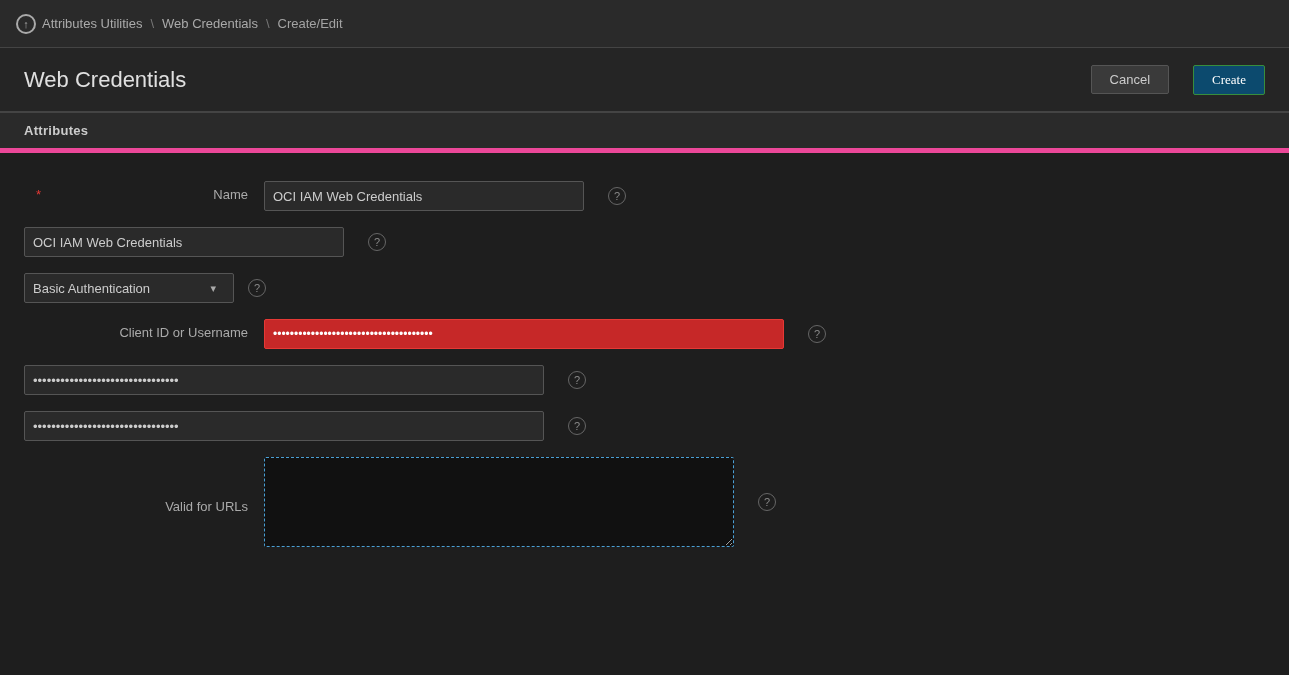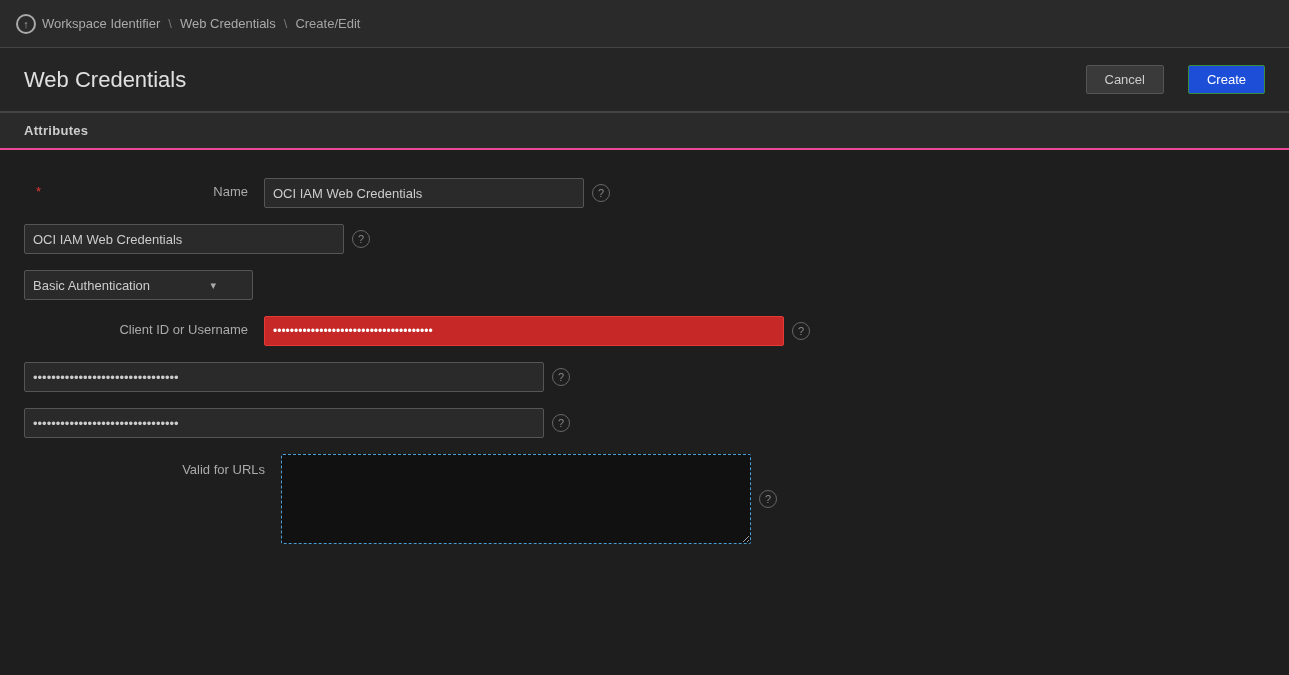--- a/index.html
+++ b/index.html
@@ -72,33 +72,34 @@
     .btn-cancel {
       background: #3a3a3a;
       border: 1px solid #555;
       color: #ccc;
       padding: 6px 18px;
       font-size: 13px;
       cursor: pointer;
       border-radius: 2px;
     }
     .btn-create {
-      background: #1d4ed8;
+      background: #0c4a6e;
       border: 1px solid #388e3c;
       color: #fff;
       padding: 6px 18px;
       font-size: 13px;
       cursor: pointer;
       border-radius: 2px;
+      font-family: Liberation Serif, serif;
     }
 
     
     .section-header {
       background: #2a2a2a;
-      border-bottom: 2px solid #ec4899;
+      border-bottom: 5px solid #ec4899;
       border-top: 1px solid #444;
       padding: 10px 24px;
       font-size: 13px;
       font-weight: 600;
       color: #ccc;
       letter-spacing: 0.3px;
     }
 
     
     .form-body {
@@ -126,21 +127,21 @@
     .form-label .required {
       color: #e53935;
       position: absolute;
       left: 12px;
       top: 6px;
     }
 
     .form-field {
       display: flex;
       align-items: center;
-      gap: 8px;
+      gap: 24px;
       flex: 1;
     }
 
     .form-input {
       background: #2a2a2a;
       border: 1px solid #555;
       color: #ccc;
       padding: 5px 8px;
       font-size: 13px;
       width: 320px;
@@ -164,21 +165,21 @@
     .form-select-wrapper {
       position: relative;
       width: 200px;
     }
     .form-select {
       background: #2a2a2a;
       border: 1px solid #555;
       color: #ccc;
       padding: 5px 28px 5px 8px;
       font-size: 13px;
-      width: 229px;
+      width: 210px;
       height: 30px;
       border-radius: 2px;
       outline: none;
       appearance: none;
       cursor: pointer;
     }
     .select-arrow {
       position: absolute;
       right: 8px;
       top: 50%;
@@ -211,22 +212,21 @@
       padding: 6px 8px;
       font-size: 13px;
       width: 470px;
       height: 90px;
       border-radius: 2px;
       outline: none;
       resize: both;
     }
 
     .form-row.textarea-row {
-      align-items: flex-start;
-      margin-left: 17px;
+      align-items: center;
     }
     .form-label.textarea-label {
       padding-top: 8px;
     }
 
     
     .client-id-input {
       background: #c62828;
       border: 1px solid #e53935;
       color: #fff;
@@ -238,21 +238,21 @@
       outline: none;
     }
   </style>
 </head>
 <body>
 
 <div class="breadcrumb-bar">
   <span class="breadcrumb-icon">
     <span>↑</span>
   </span>
-  <a class="breadcrumb-link">Workspace Identifier</a>
+  <a class="breadcrumb-link">Attributes Utilities</a>
   <span class="breadcrumb-sep">\</span>
   <a class="breadcrumb-link">Web Credentials</a>
   <span class="breadcrumb-sep">\</span>
   <span class="breadcrumb-current">Create/Edit</span>
 </div>
 
 <div class="page-header">
   <h1 class="page-title">Web Credentials</h1>
   <div class="header-actions">
     <button class="btn-cancel">Cancel</button>

